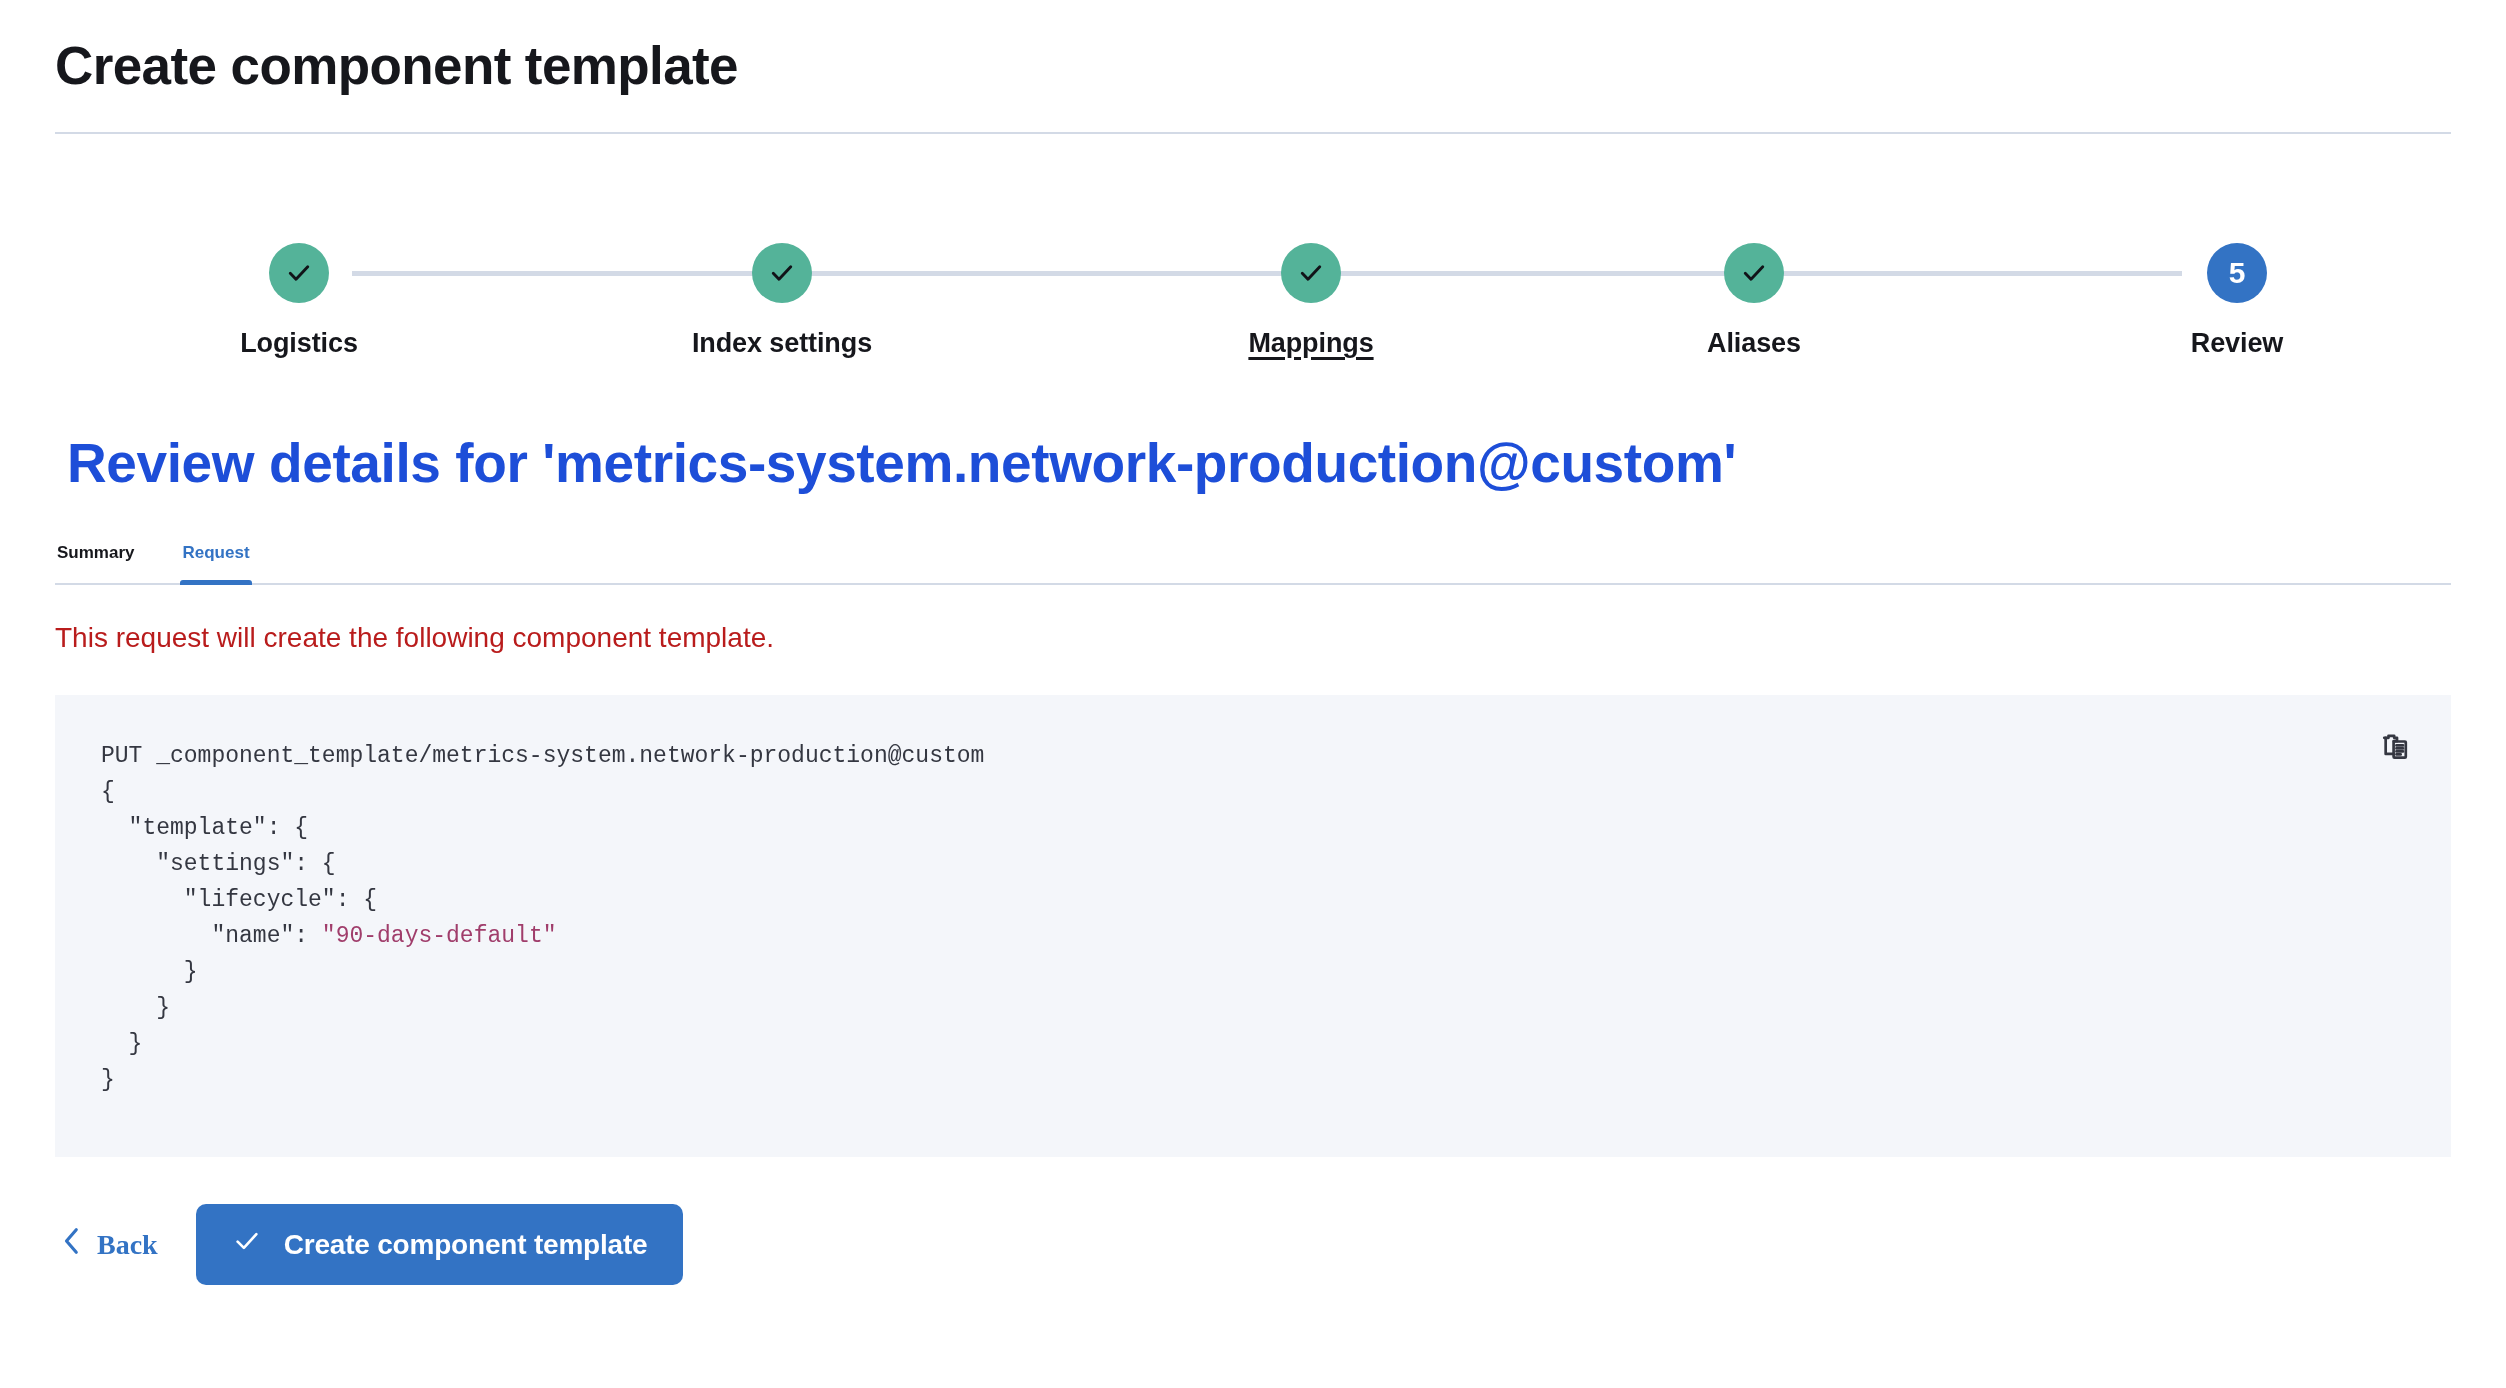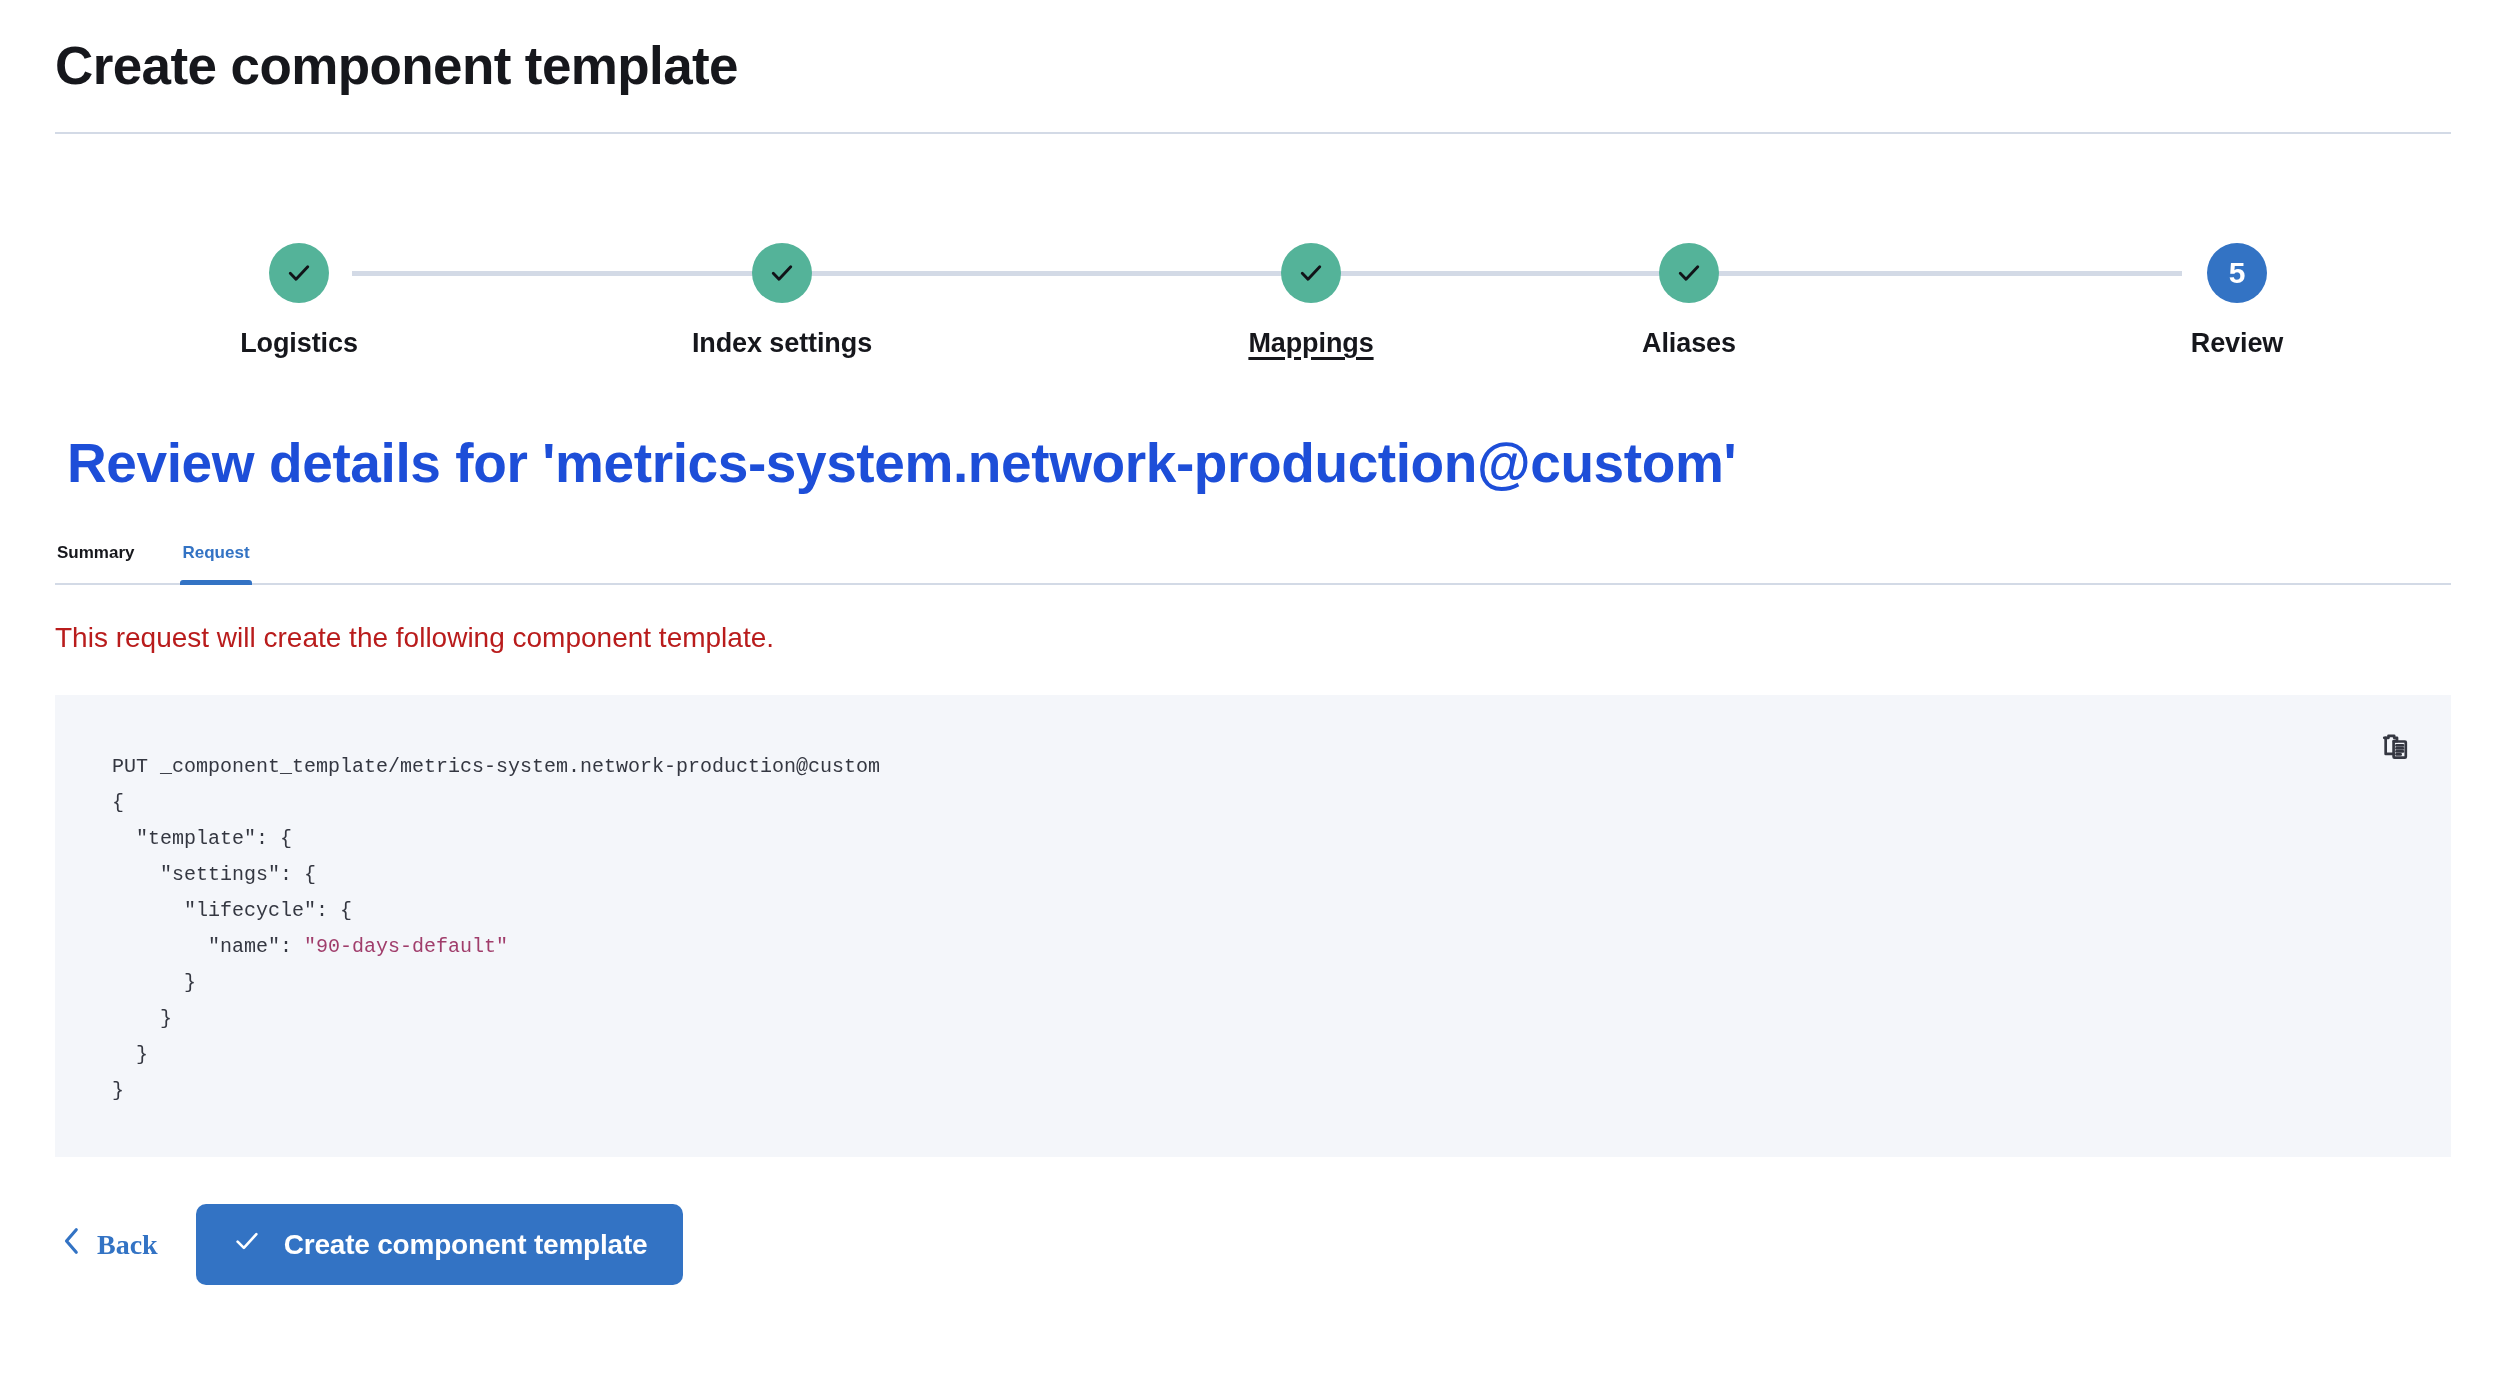--- a/index.html
+++ b/index.html
@@ -145,23 +145,23 @@
   
   .code-panel {
     position: relative;
     margin-top: 38px;
     background: #f4f6fa;
     height: 462px;
     padding: 42px 45px;
     overflow: hidden;
   }
   .code-block {
-    margin: 12px;
+    margin: 1px;
     font-family: "Liberation Mono", "DejaVu Sans Mono", monospace;
-    font-size: 20px;
+    font-size: 23px;
     line-height: 36px;
     color: #343741;
     white-space: pre;
   }
   .code-block .str { color: #a03d6b; }
   .copy-btn {
     position: absolute;
     top: 30px;
     right: 30px;
     width: 48px;
@@ -245,21 +245,21 @@
         <div class="step" style="left: 1256px;">
           <div class="step-circle complete">
             <span>
               <svg width="30" height="30" viewBox="0 0 24 24" fill="none" stroke="#111318" stroke-width="2.3" stroke-linecap="round" stroke-linejoin="round">
                 <path d="M5 12.2l4.6 4.8L19 7"></path>
               </svg>
             </span>
           </div>
           <div class="step-label hovered">Mappings</div>
         </div>
-        <div class="step" style="left: 1634px;">
+        <div class="step" style="left: 1699px;">
           <div class="step-circle complete">
             <span>
               <svg width="30" height="30" viewBox="0 0 24 24" fill="none" stroke="#111318" stroke-width="2.3" stroke-linecap="round" stroke-linejoin="round">
                 <path d="M5 12.2l4.6 4.8L19 7"></path>
               </svg>
             </span>
           </div>
           <div class="step-label">Aliases</div>
         </div>
         <div class="step" style="left: 2182px;">

